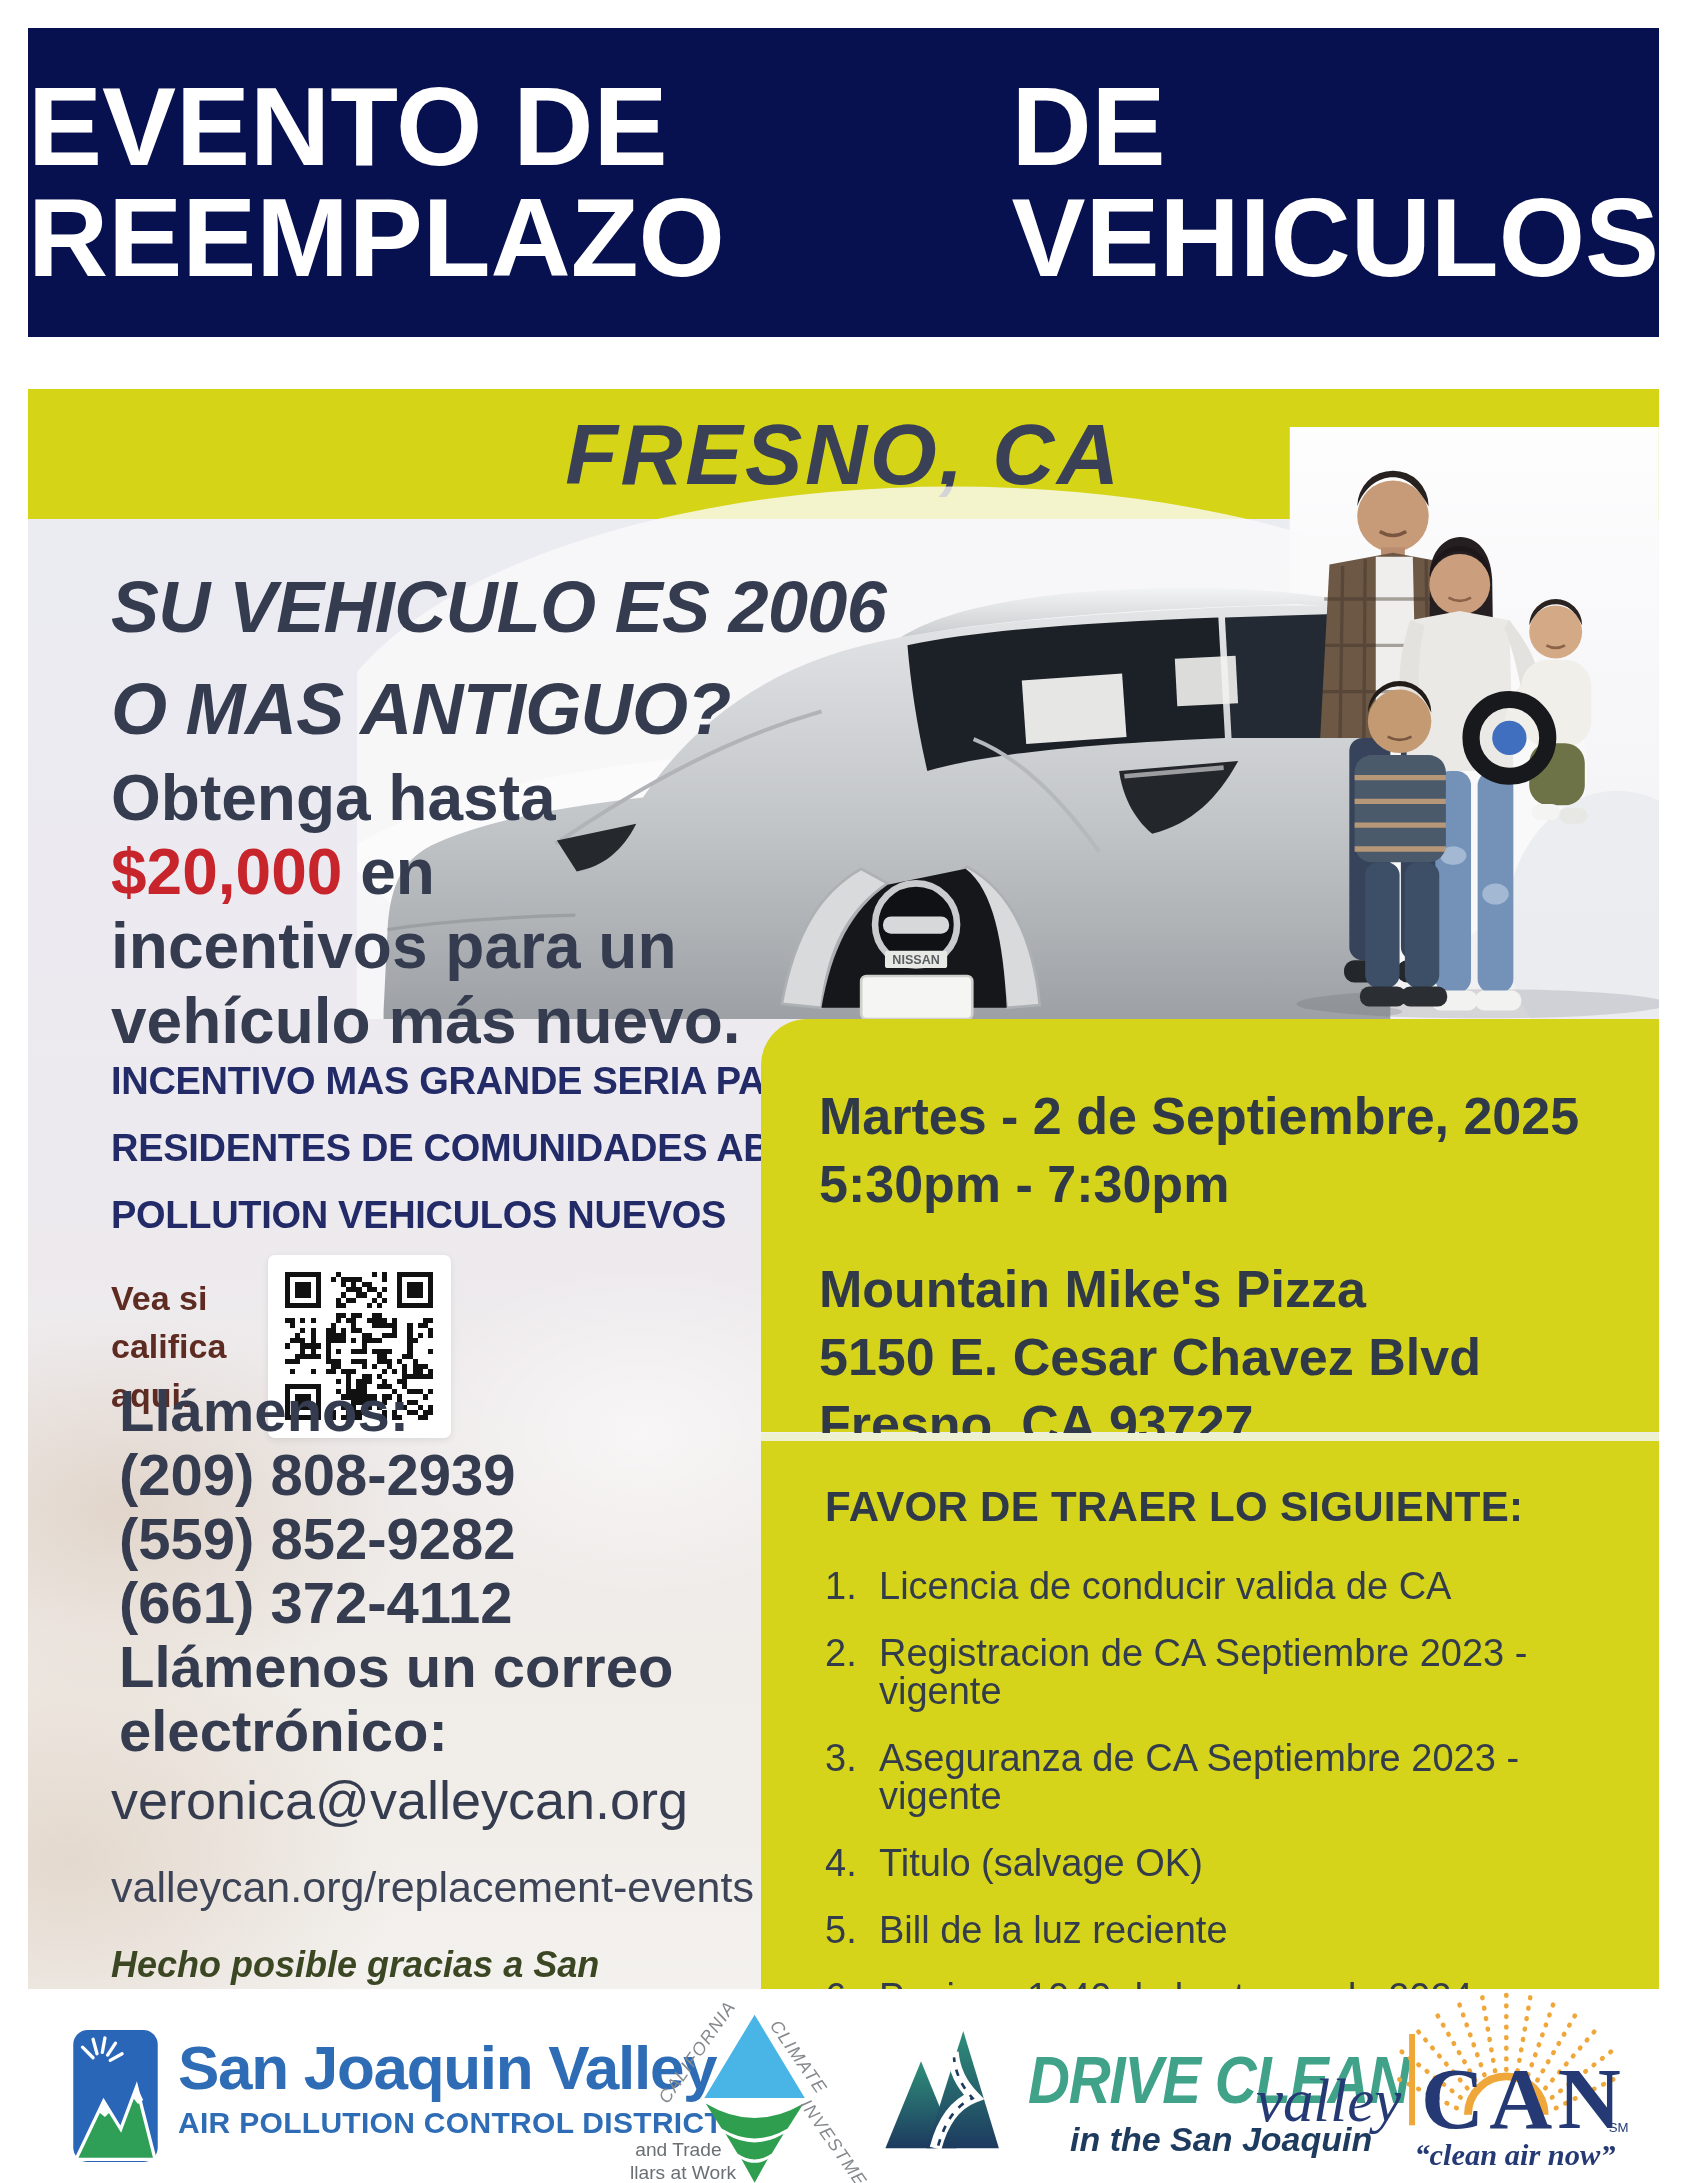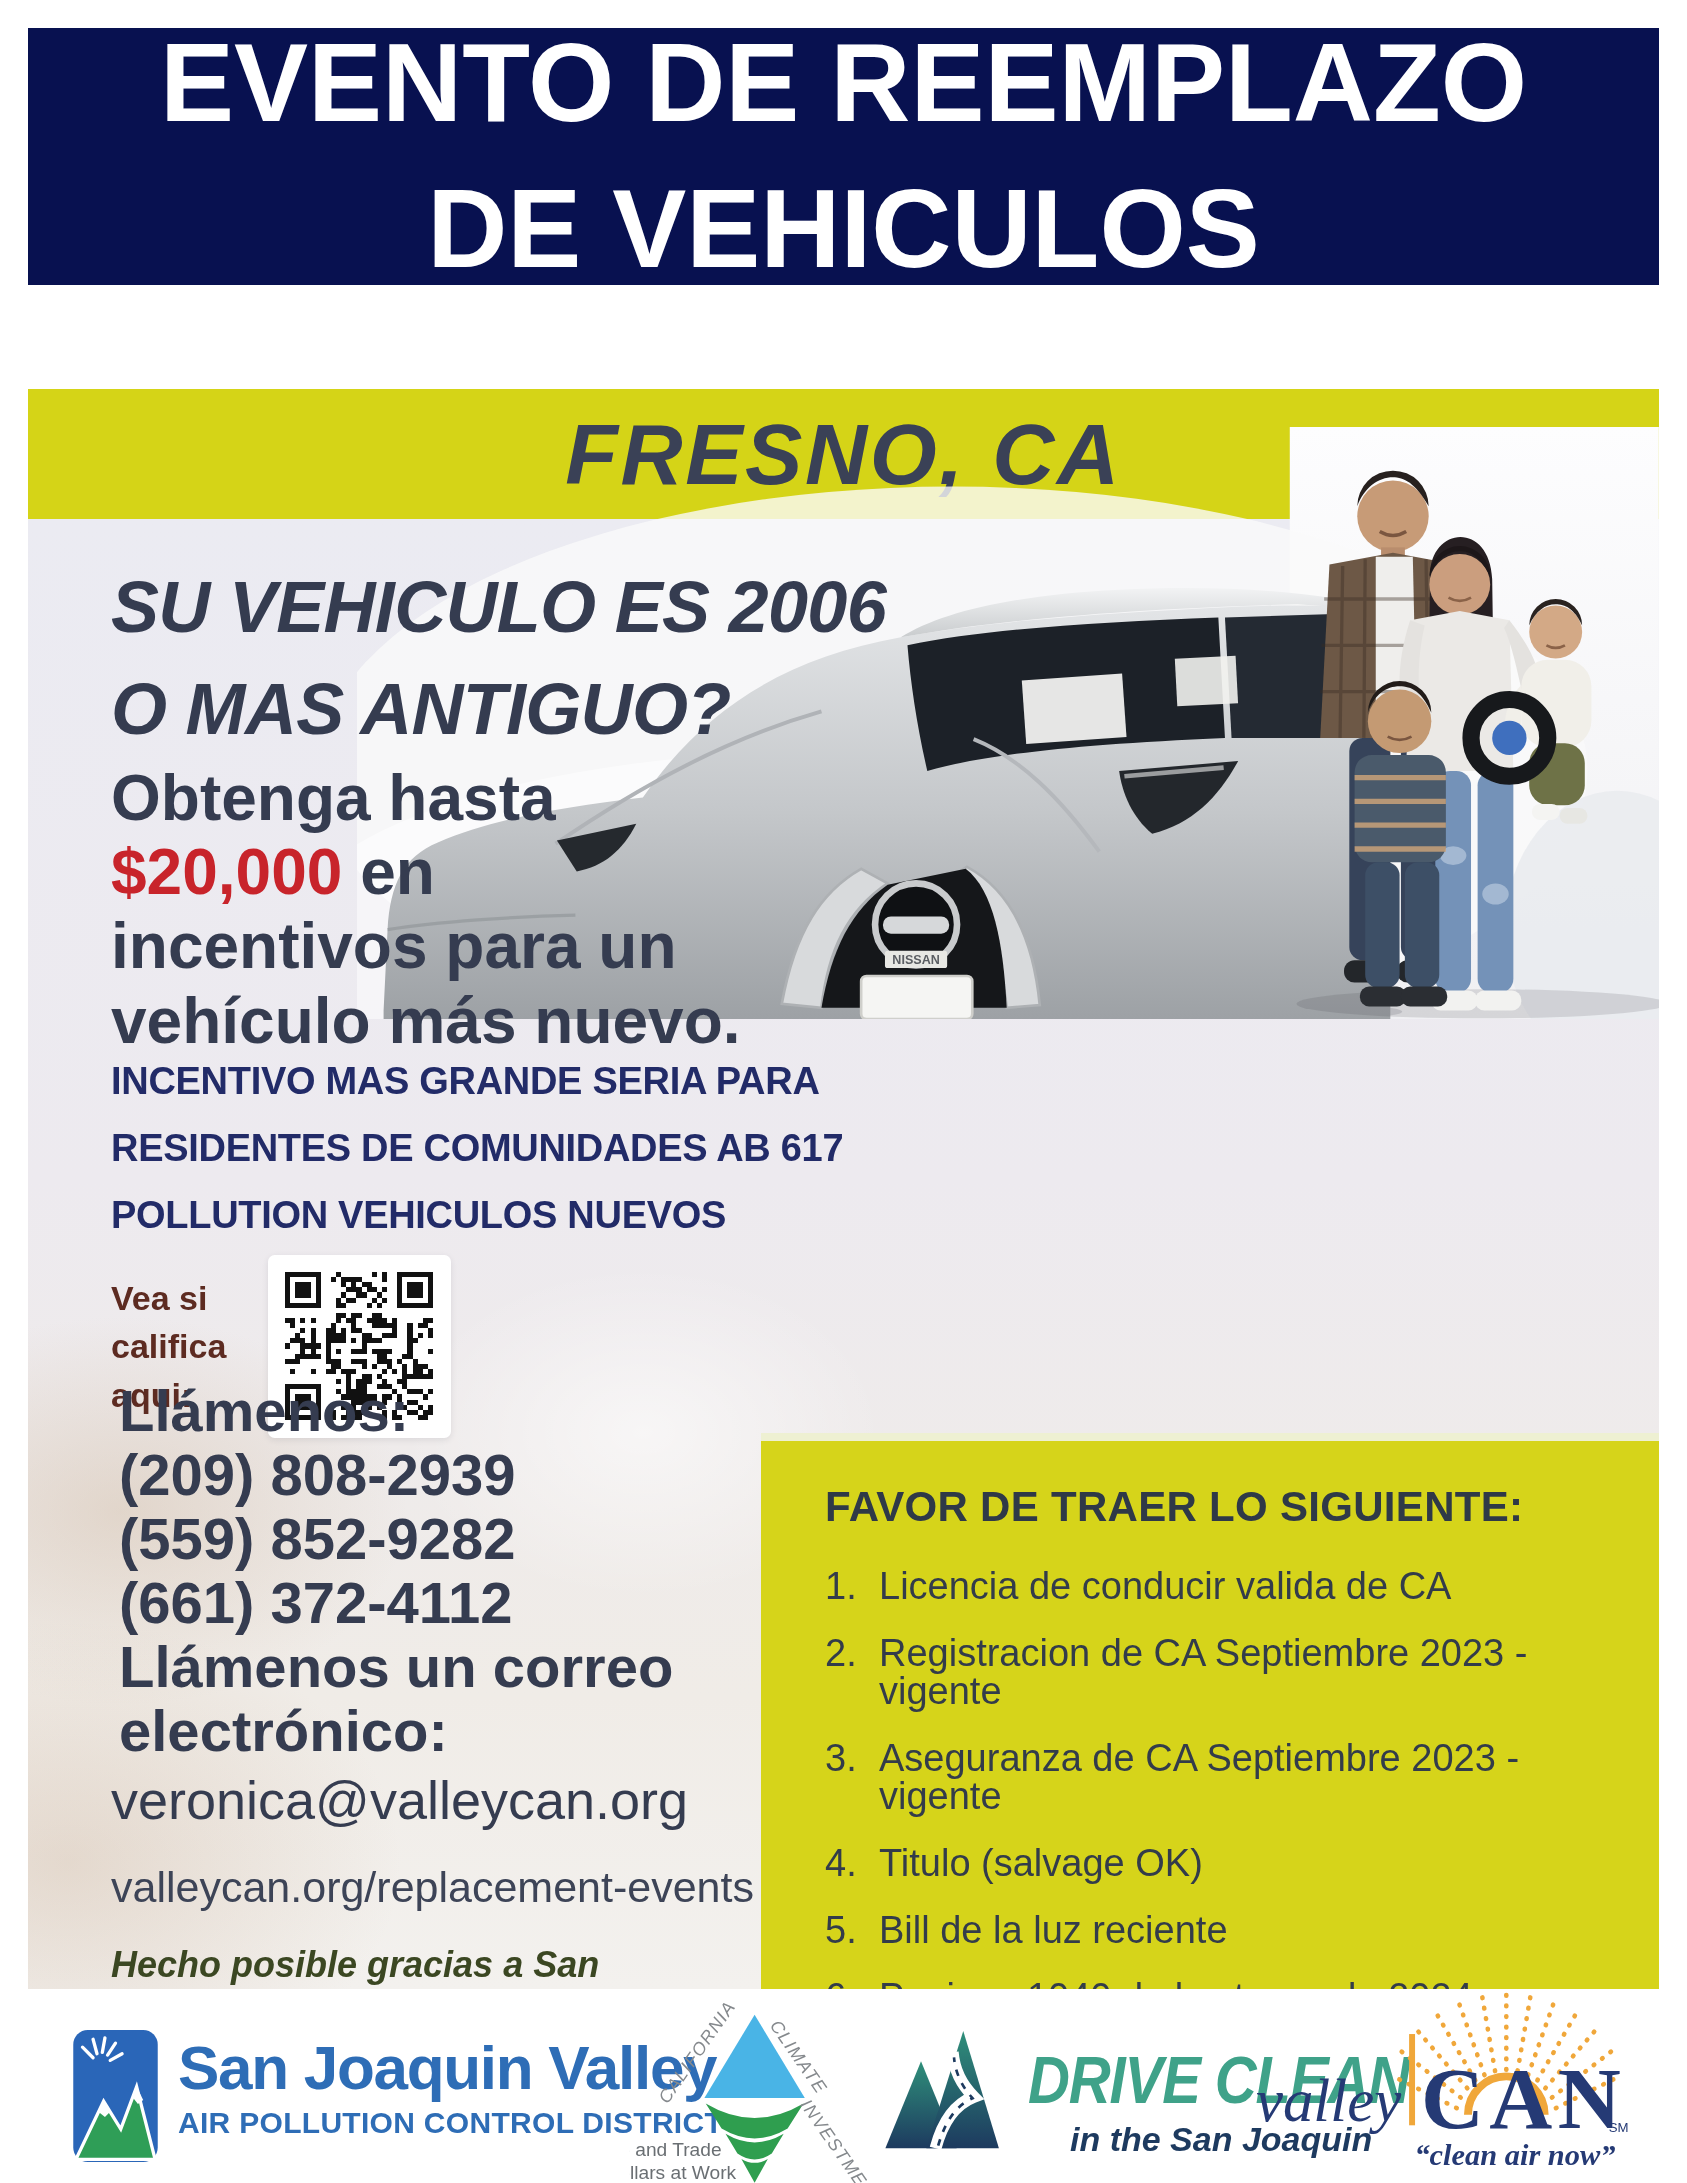--- a/index.html
+++ b/index.html
@@ -2,22 +2,22 @@
 <html style="font-size:10.6px"><head>
 <meta charset="utf-8">
 <style>
   * { margin:0; padding:0; box-sizing:border-box; }
   html,body { width:1687px; height:2183px; }
   body { position:relative; background:#ffffff; font-family:"Liberation Sans",sans-serif; overflow:hidden; }
 
   .abs { position:absolute; }
 
   
-  .banner { left:28px; top:28px; width:1631px; height:257px; background:#081150;
-            display:flex; flex-direction:column; justify-content:space-between; align-items:center; gap:30px; }
+  .banner { left:28px; top:28px; width:1631px; height:309px; background:#081150;
+            display:flex; flex-direction:row; justify-content:space-between; align-items:center; gap:30px; }
   .banner-line { font-weight:700; font-size:111px; line-height:1; color:#ffffff; letter-spacing:0px; }
 
   
   .band { left:28px; top:389px; width:1631px; height:130px; background:#d5d417;
           display:flex; align-items:center; justify-content:center; }
   .band-text { font-style:italic; font-weight:700; font-size:86px; color:#3a4156; letter-spacing:2.6px; }
 
   
   .content { left:28px; top:519px; width:1631px; height:1471px;
     background:
@@ -520,20 +520,29 @@
     <p class="c-line">Llámenos un correo</p>
     <p class="c-line">electrónico:</p>
     <p class="c-email">veronica@valleycan.org</p>
     <p class="c-web">valleycan.org/replacement-events</p>
     <div class="credit">
       <div>Hecho posible gracias a San</div>
       <div>Joaquin Valley Air District</div>
     </div>
   </div>
 
+  <section class="abs event-top">
+    <div class="e-line">Martes - 2 de Septiembre, 2025</div>
+    <div class="e-line">5:30pm - 7:30pm</div>
+    <div class="venue-block">
+      <div class="e-line">Mountain Mike's Pizza</div>
+      <div class="e-line">5150 E. Cesar Chavez Blvd</div>
+      <div class="e-line">Fresno, CA 93727</div>
+    </div>
+  </section>
 
   <div class="abs divider"></div>
 
   <section class="abs event-bottom">
     <div class="bring-heading">FAVOR DE TRAER LO SIGUIENTE:</div>
     <div class="bring-list">
       <div class="bring-item">
           <span class="n">1.</span>
           <span>Licencia de conducir valida de CA</span>
         </div>

